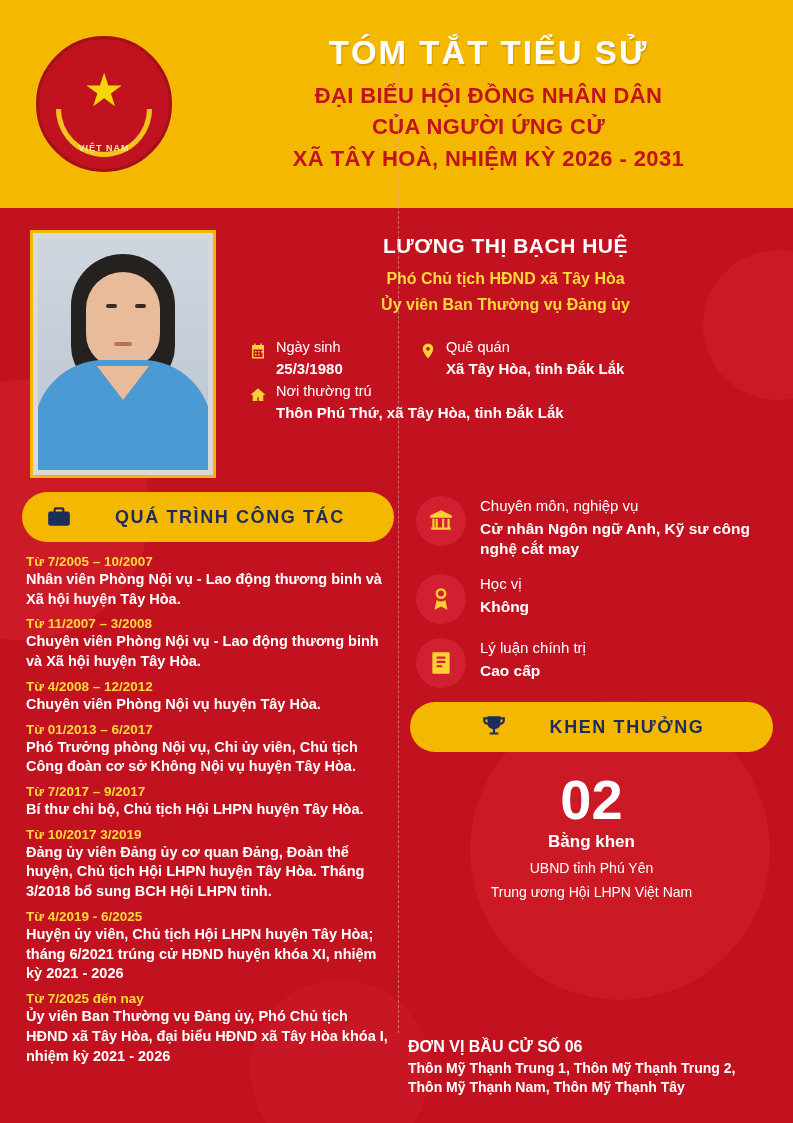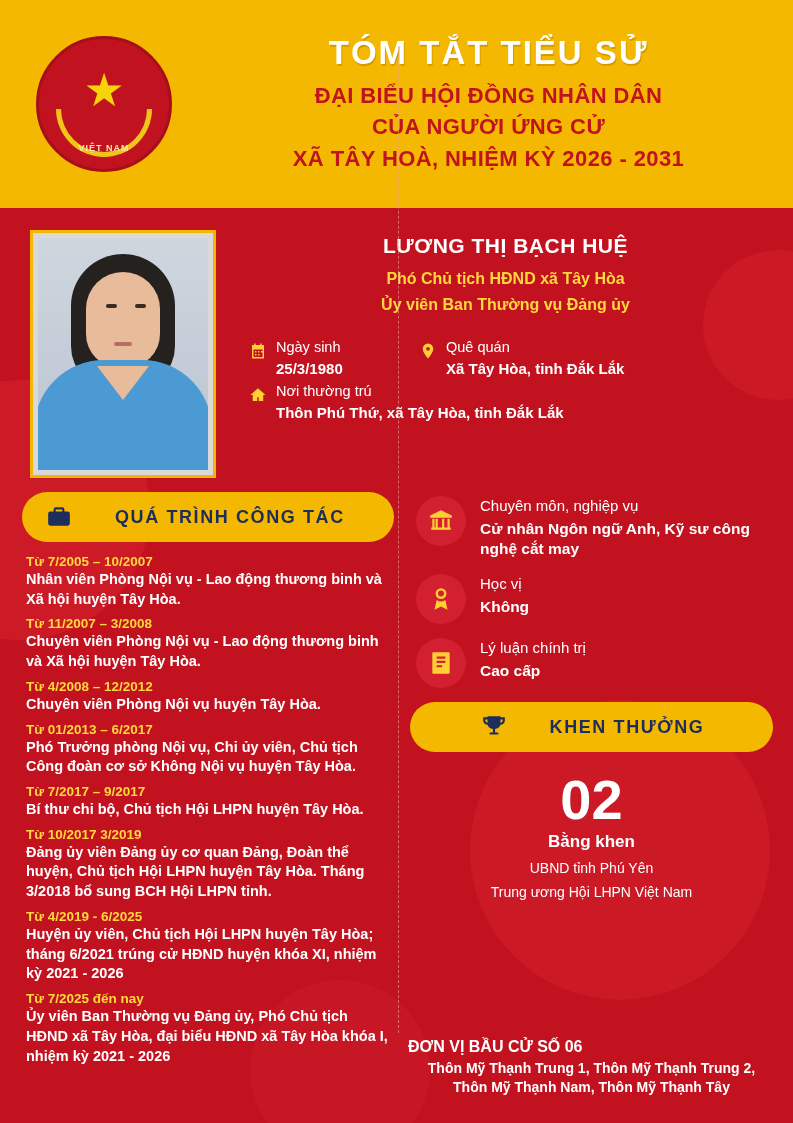--- a/index.html
+++ b/index.html
@@ -276,21 +276,20 @@
     z-index: 4;
     left: 408px; bottom: 26px; right: 18px;
   }
   .unit-title {
     font-size: 16px; font-weight: bold; color: #ffffff;
     margin-bottom: 3px;
   }
   .unit-line {
     font-size: 14px; font-weight: bold; color: #ffffff;
     line-height: 1.35;
-    text-align: center;
   }
 </style>
 </head>
 <body>
 
 <div class="page">
   <div class="deco d1"></div>
   <div class="deco d2"></div>
   <div class="deco d3"></div>
   <div class="deco d4"></div>

